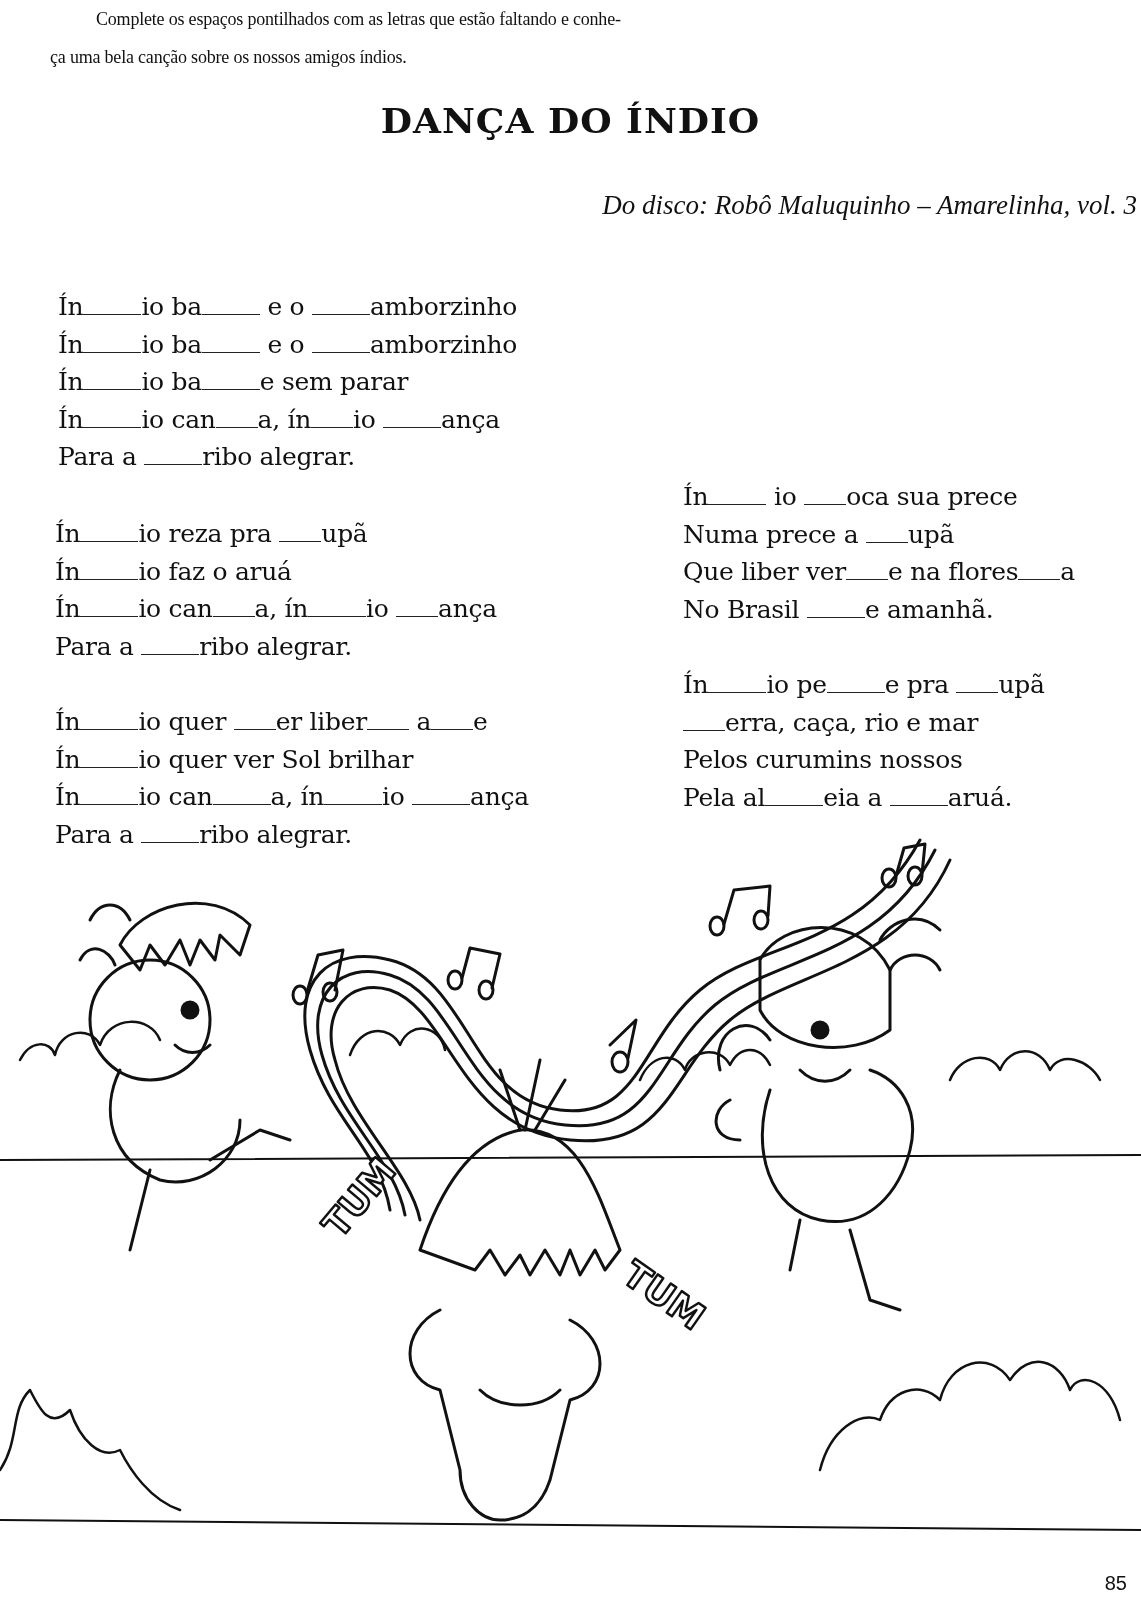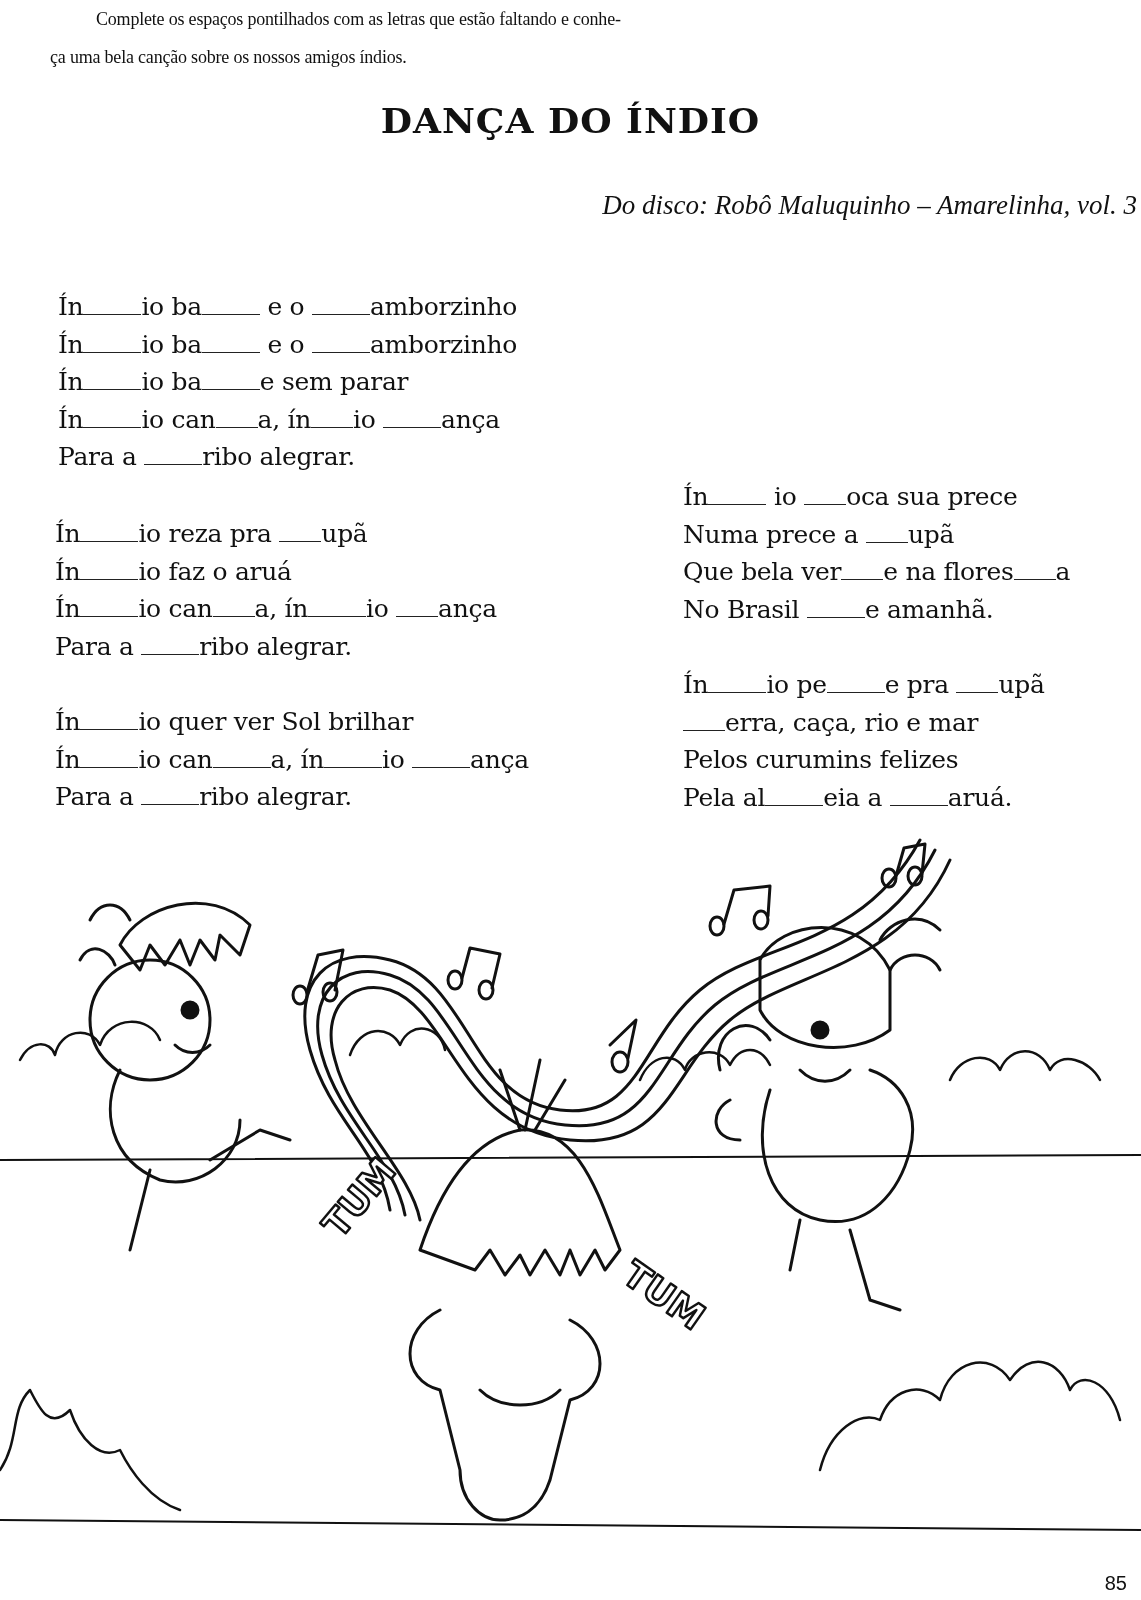--- a/index.html
+++ b/index.html
@@ -33,34 +33,35 @@
     <div class="line"><span>Ín</span><span class="blank b4"></span><span>io can</span><span class="blank b3"></span><span>a, ín</span><span class="blank b3"></span><span>io </span><span class="blank b4"></span><span>ança</span></div>
     <div class="line"><span>Para a </span><span class="blank b4"></span><span>ribo alegrar.</span></div>
   </div>
 <div class="stanza" id="st1" style="left:55px; top:490px;">
     <div class="line"><span>Ín</span><span class="blank b4"></span><span>io reza pra </span><span class="blank b3"></span><span>upã</span></div>
     <div class="line"><span>Ín</span><span class="blank b4"></span><span>io faz o aruá</span></div>
     <div class="line"><span>Ín</span><span class="blank b4"></span><span>io can</span><span class="blank b3"></span><span>a, ín</span><span class="blank b4"></span><span>io </span><span class="blank b3"></span><span>ança</span></div>
     <div class="line"><span>Para a </span><span class="blank b4"></span><span>ribo alegrar.</span></div>
   </div>
 <div class="stanza" id="st2" style="left:55px; top:678px;">
+    <div class="line"><span>Ín</span><span class="blank b4"></span><span>io quer </span><span class="blank b3"></span><span>er liber</span><span class="blank b3"></span><span> a</span><span class="blank b3"></span><span>e</span></div>
     <div class="line"><span>Ín</span><span class="blank b4"></span><span>io quer ver Sol brilhar</span></div>
     <div class="line"><span>Ín</span><span class="blank b4"></span><span>io can</span><span class="blank b4"></span><span>a, ín</span><span class="blank b4"></span><span>io </span><span class="blank b4"></span><span>ança</span></div>
     <div class="line"><span>Para a </span><span class="blank b4"></span><span>ribo alegrar.</span></div>
   </div>
 <div class="stanza" id="st3" style="left:683px; top:453px;">
     <div class="line"><span>Ín</span><span class="blank b4"></span><span> io </span><span class="blank b3"></span><span>oca sua prece</span></div>
     <div class="line"><span>Numa prece a </span><span class="blank b3"></span><span>upã</span></div>
-    <div class="line"><span>Que bela ver</span><span class="blank b3"></span><span>e na flores</span><span class="blank b3"></span><span>a</span></div>
+    <div class="line"><span>Que liber ver</span><span class="blank b3"></span><span>e na flores</span><span class="blank b3"></span><span>a</span></div>
     <div class="line"><span>No Brasil </span><span class="blank b4"></span><span>e amanhã.</span></div>
   </div>
 <div class="stanza" id="st4" style="left:683px; top:641px;">
     <div class="line"><span>Ín</span><span class="blank b4"></span><span>io pe</span><span class="blank b4"></span><span>e pra </span><span class="blank b3"></span><span>upã</span></div>
     <div class="line"><span class="blank b3"></span><span>erra, caça, rio e mar</span></div>
-    <div class="line"><span>Pelos curumins felizes</span></div>
+    <div class="line"><span>Pelos curumins nossos</span></div>
     <div class="line"><span>Pela al</span><span class="blank b4"></span><span>eia a </span><span class="blank b4"></span><span>aruá.</span></div>
   </div>
 
 <svg class="illus" viewBox="0 0 1141 720" fill="none" stroke="#111" stroke-width="3" stroke-linecap="round" stroke-linejoin="round">
 
   <g>
     <path d="M920 10 C860 120 760 110 700 160 C640 210 640 290 560 280 C470 270 470 150 390 130 C330 115 290 150 310 220 C330 290 380 320 390 380"></path>
     <path d="M935 20 C880 130 775 125 715 175 C655 225 655 305 565 295 C465 285 460 165 390 145 C340 130 305 165 322 225 C340 290 395 330 405 385"></path>
     <path d="M950 30 C900 140 790 140 730 190 C670 240 670 320 570 310 C460 300 450 180 390 160 C350 148 320 180 335 230 C350 290 410 340 420 390"></path>
 

